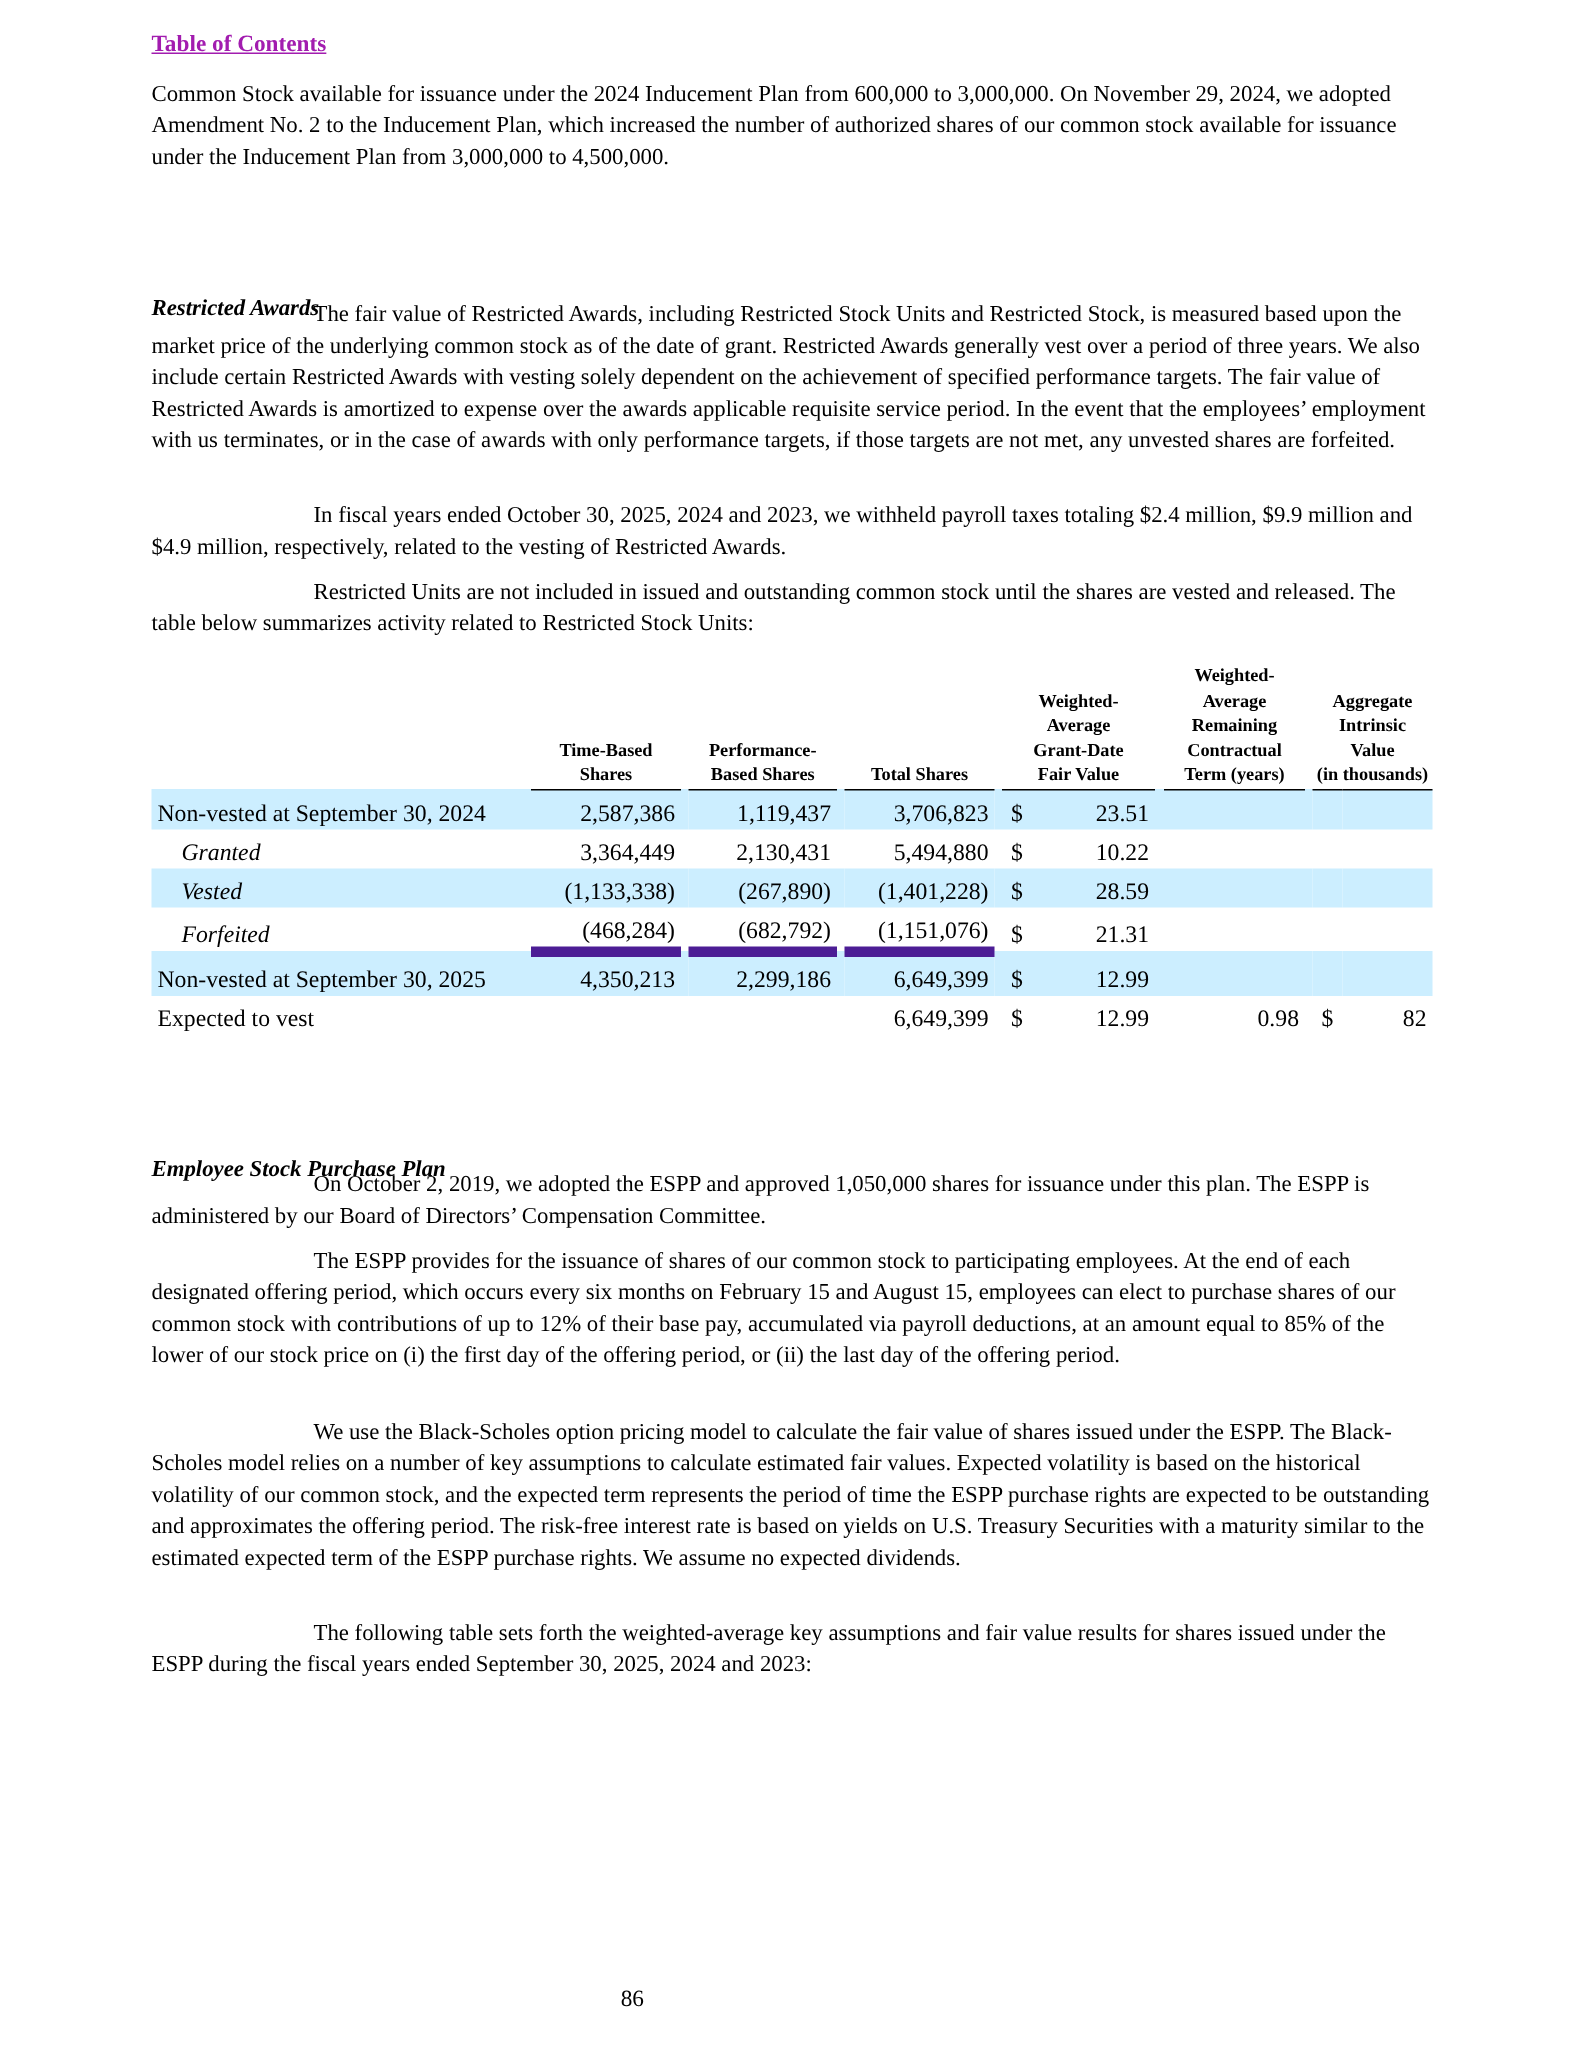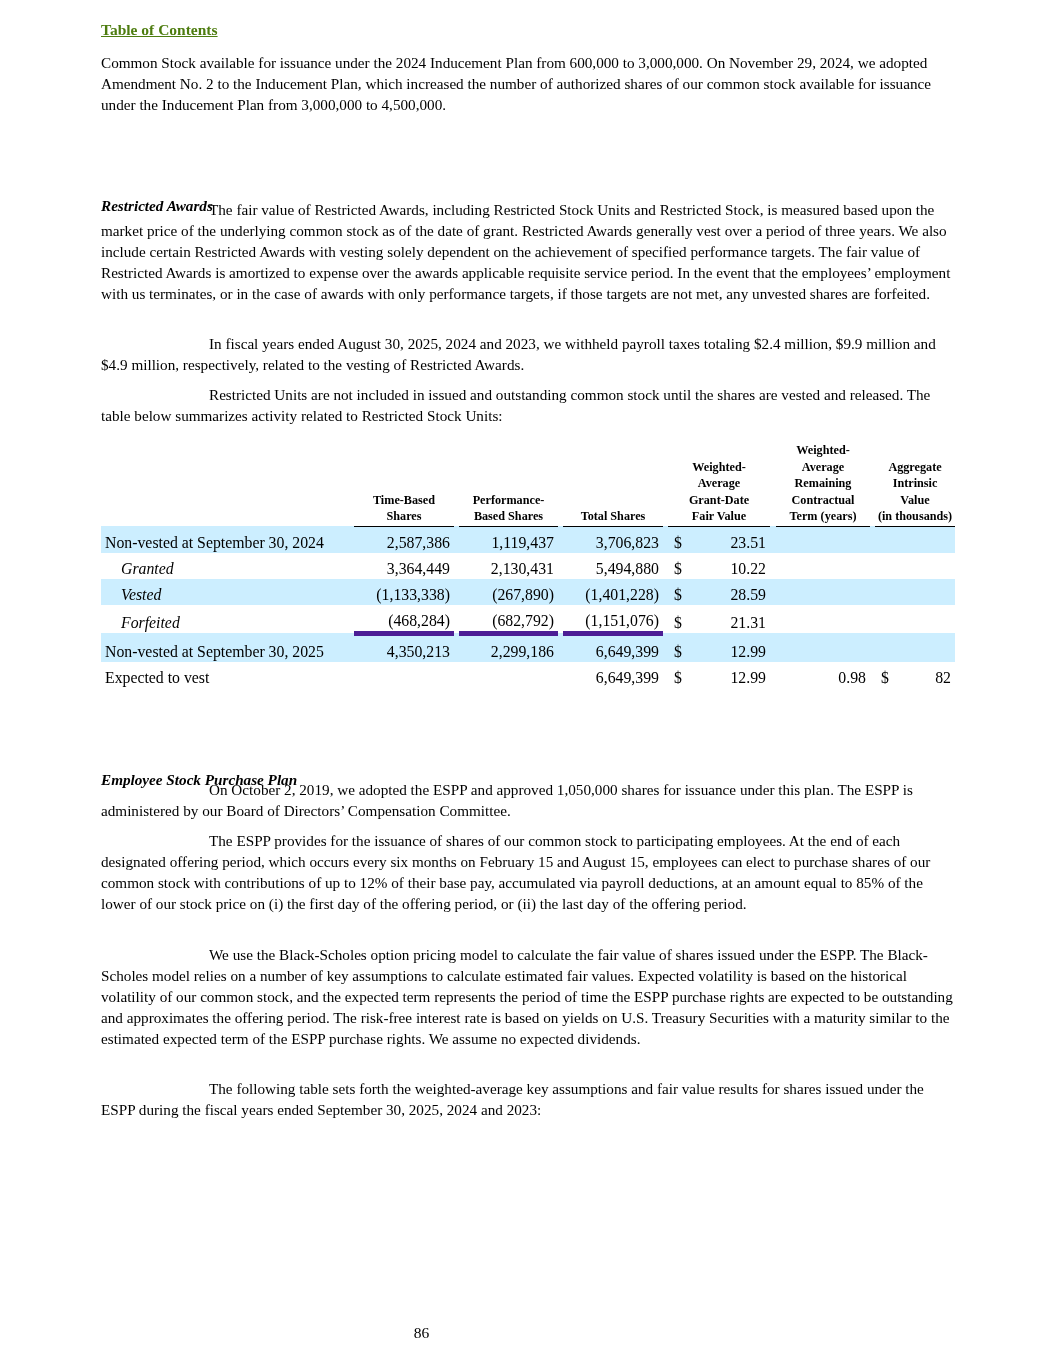--- a/index.html
+++ b/index.html
@@ -1,51 +1,51 @@
 <!DOCTYPE html>
 <html><head>
 <meta charset="utf-8">
 <style>
   html, body { margin: 0; padding: 0; background: #ffffff; }
   body {
     width: 1055px; height: 1365px; position: relative; overflow: hidden;
     font-family: "Liberation Serif", "DejaVu Serif", serif;
     color: #000; font-size: 15.2px; line-height: 21px;
   }
-  a.toc { position: absolute; left: 101px; top: 19px; color: #4d7c0f; font-weight: bold; text-decoration: underline; font-size: 15.5px; }
+  a.toc { position: absolute; left: 101px; top: 19px; color: #a21caf; font-weight: bold; text-decoration: underline; font-size: 15.5px; }
   p { margin: 0; text-align: left; }
   .indent { text-indent: 108px; }
   .heading { font-weight: bold; font-style: italic; margin-top: 28px; }
   .abs { position: absolute; left: 101px; width: 856px; }
 
   table.rsu { position: absolute; left: 101px; top: 442px; width: 854px; border-collapse: collapse; }
   table.rsu td { padding: 0; vertical-align: bottom; }
   .hdr-super { font-weight: bold; font-size: 12.2px; text-align: center; line-height: 16px; padding-bottom: 2px !important; border-bottom: 2px solid #000; }
   .hdr { font-weight: bold; font-size: 12.2px; text-align: center; line-height: 16.5px; padding: 0 0 1px 0 !important; }
   .hdr-u { border-bottom: 1px solid #000; }
   .row td { height: 26px; vertical-align: middle; font-size: 15.8px; }
   .row.shade td { background: #cceeff; margin-top: 40px; }
   .lbl { padding-left: 4px !important; white-space: nowrap; }
   .lbl.sub { padding-left: 20px !important; font-style: italic; }
   .num { text-align: right; padding-right: 4px !important; white-space: nowrap; }
   .dol { text-align: left; padding-left: 6px !important; }
   .gap { width: 8px; }
-  .ul td.u { border-bottom: 5px solid #4c1d95; }
+  .ul td.u { border-bottom: 7px solid #4c1d95; }
   .pageno { position: absolute; top: 1322px; left: 0; width: 843px; text-align: center; font-size: 15.5px; }
 </style>
 </head>
 <body>
 
 <a class="toc" href="#">Table of Contents</a>
 
 <p class="abs" style="top:52px;">Common Stock available for issuance under the 2024 Inducement Plan from 600,000 to 3,000,000. On November 29, 2024, we adopted Amendment No. 2 to the Inducement Plan, which increased the number of authorized shares of our common stock available for issuance under the Inducement Plan from 3,000,000 to 4,500,000.</p>
 
 <p class="abs heading" style="top:167px;">Restricted Awards</p>
 <p class="abs indent" style="top:199px;">The fair value of Restricted Awards, including Restricted Stock Units and Restricted Stock, is measured based upon the market price of the underlying common stock as of the date of grant. Restricted Awards generally vest over a period of three years. We also include certain Restricted Awards with vesting solely dependent on the achievement of specified performance targets. The fair value of Restricted Awards is amortized to expense over the awards applicable requisite service period. In the event that the employees’ employment with us terminates, or in the case of awards with only performance targets, if those targets are not met, any unvested shares are forfeited.</p>
-<p class="abs indent" style="top:333px;">In fiscal years ended August 30, 2025, 2024 and 2023, we withheld payroll taxes totaling $2.4 million, $9.9 million and $4.9 million, respectively, related to the vesting of Restricted Awards.</p>
+<p class="abs indent" style="top:333px;">In fiscal years ended October 30, 2025, 2024 and 2023, we withheld payroll taxes totaling $2.4 million, $9.9 million and $4.9 million, respectively, related to the vesting of Restricted Awards.</p>
 <p class="abs indent" style="top:384px;">Restricted Units are not included in issued and outstanding common stock until the shares are vested and released. The table below summarizes activity related to Restricted Stock Units:</p>
 
 <table class="rsu">
   <colgroup>
     <col style="width:253px">
       <col style="width:100px">
       <col class="gap" style="width:5px">
       <col style="width:99px">
       <col class="gap" style="width:5px">
       <col style="width:100px">

